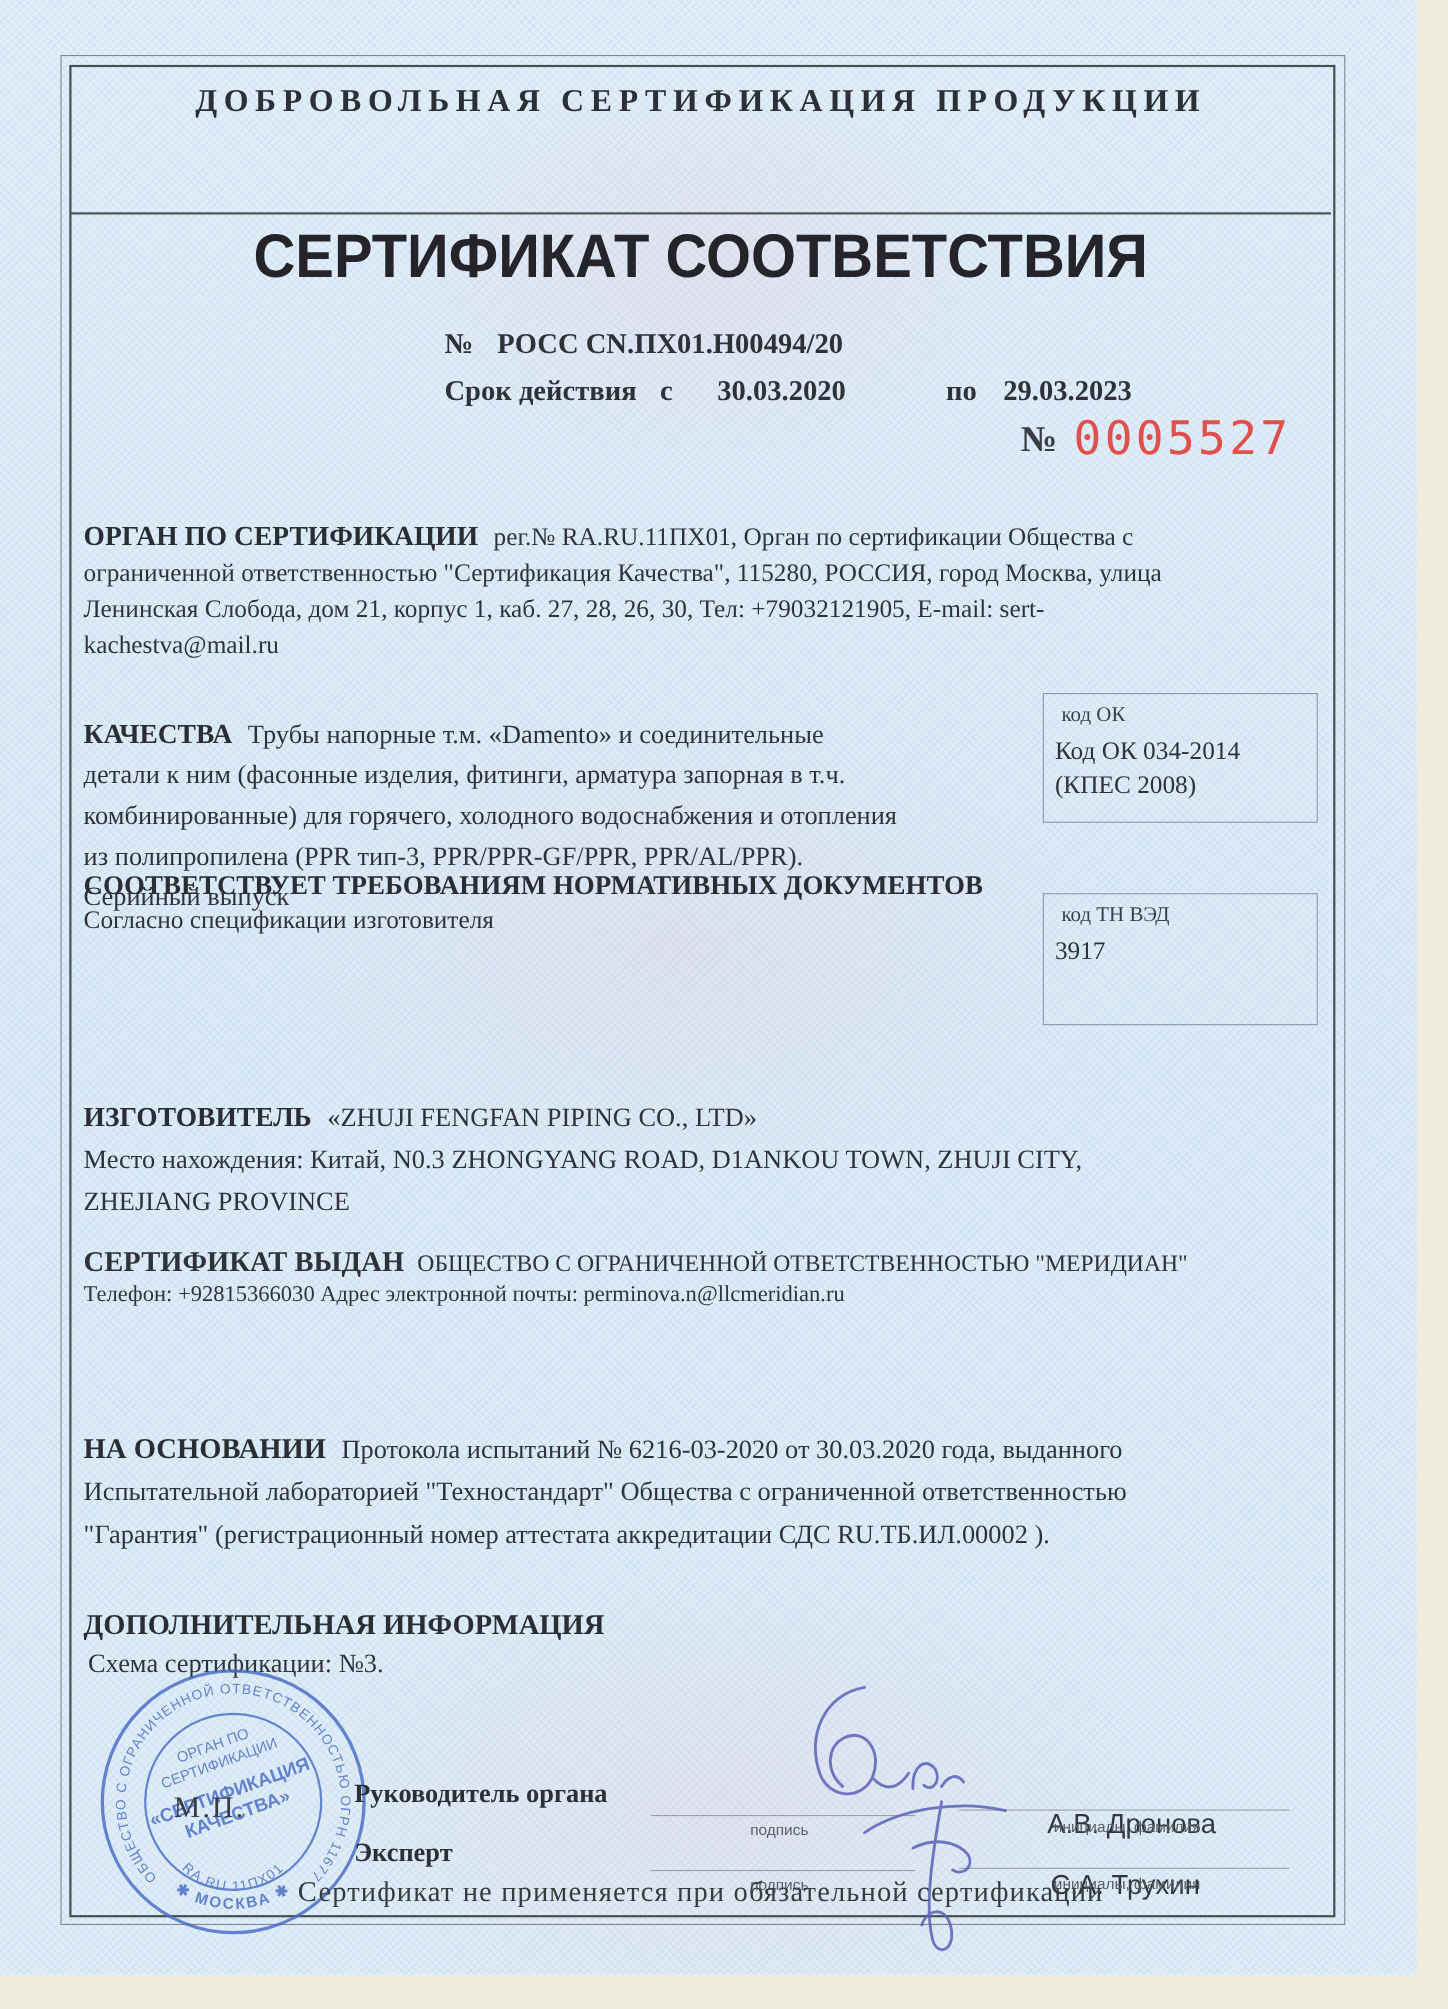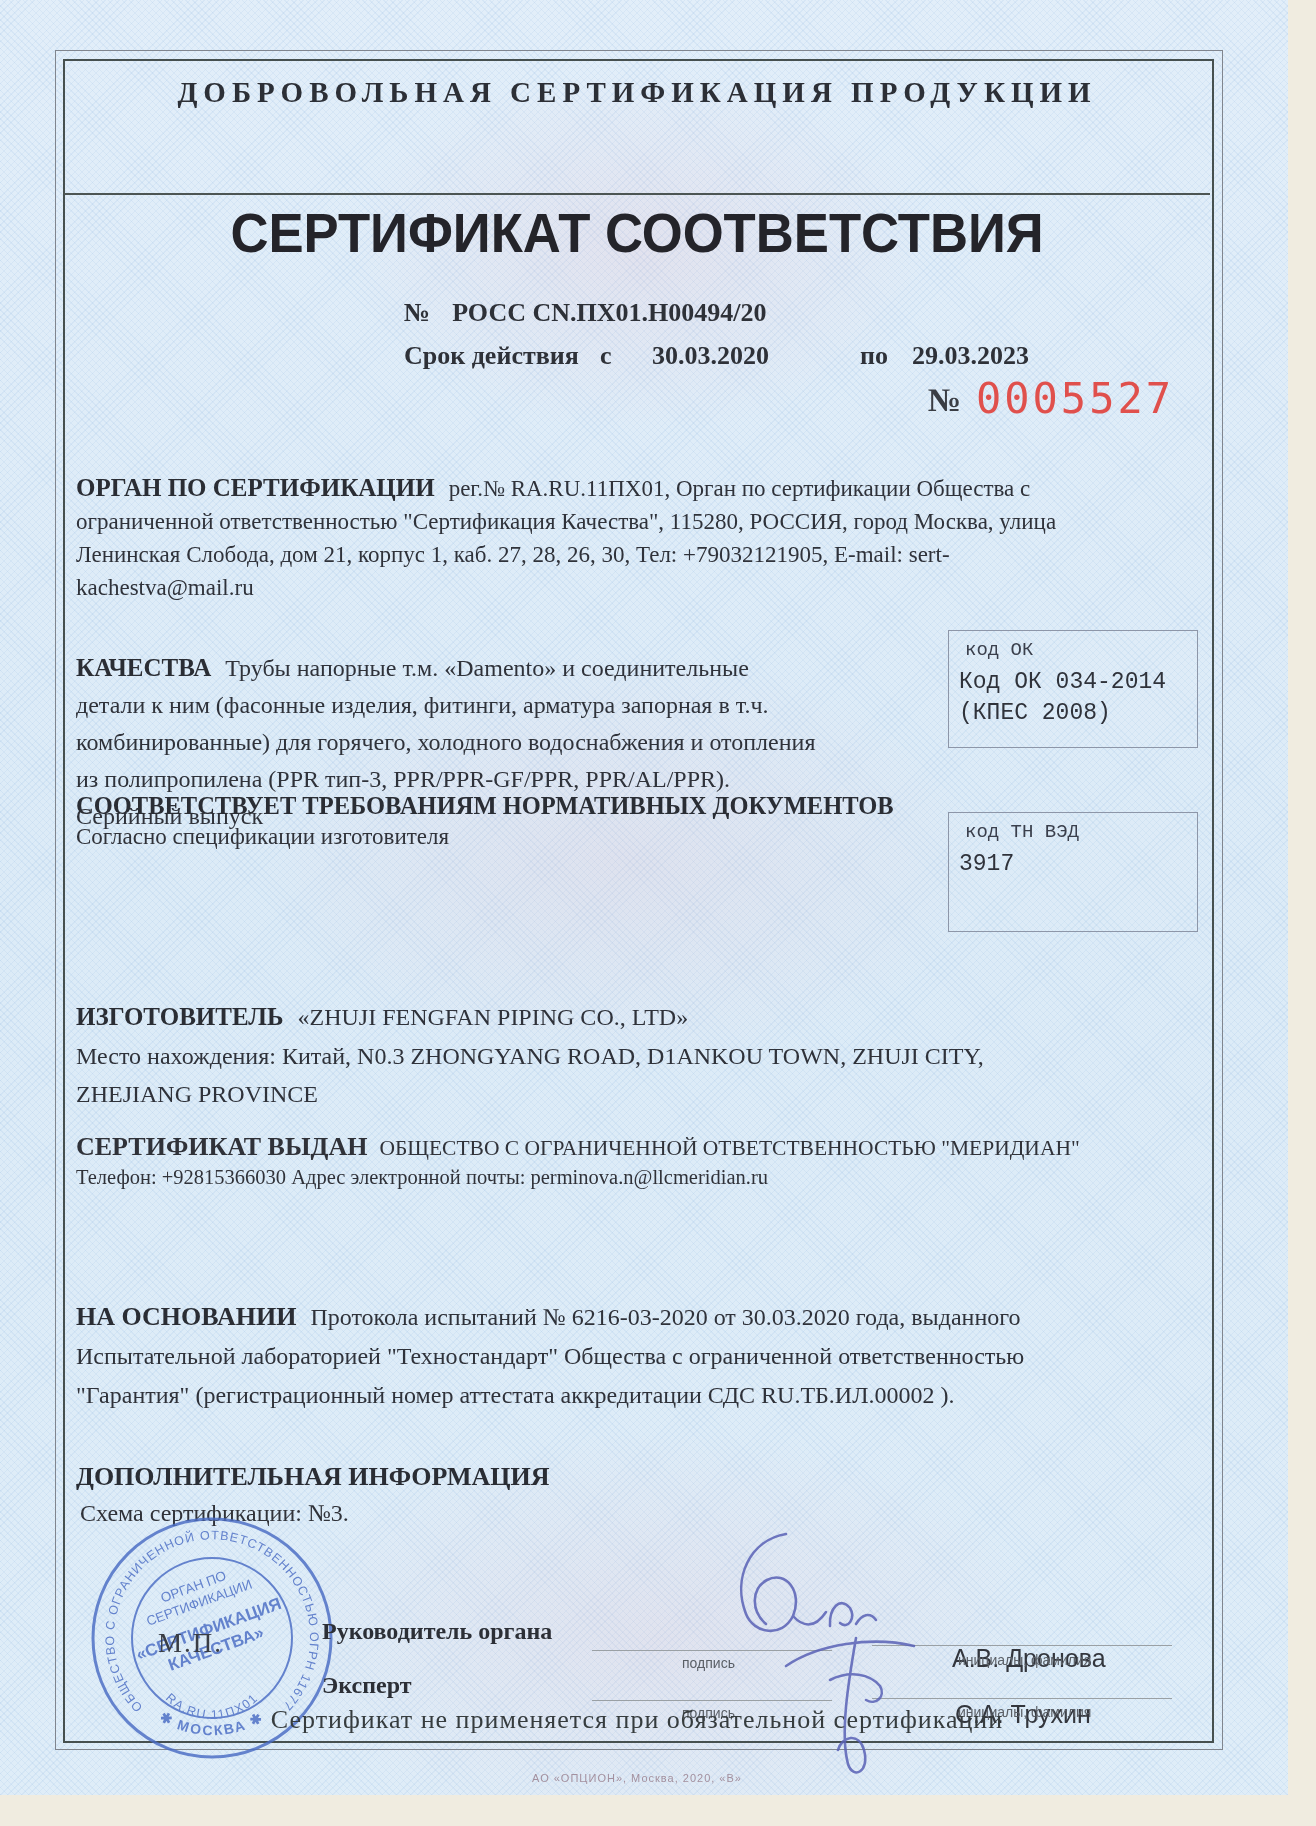--- a/index.html
+++ b/index.html
@@ -45,21 +45,21 @@
   .row-val{top:341px;font-size:26px;font-weight:bold;color:#2e3138;}
   .blank-sign{left:928px;top:382px;font-size:33px;font-weight:bold;color:#3a3d44;}
   .blank-num{
     left:976px;top:374px;font-family:"DejaVu Sans Mono",monospace;
     font-size:42px;letter-spacing:3px;font-weight:normal;
   }
   .para{font-size:23px;line-height:33px;color:#2f323a;}
   .para .hd{font-size:25px;font-weight:bold;margin-right:14px;color:#2a2d34;}
   .prod{font-size:24px;line-height:37px;}
   .codebox{
-    position:absolute;border:1px solid #8d96a8;background:rgba(255,255,255,0.04);font-family:Liberation Mono, monospace;
+    position:absolute;border:1px solid #8d96a8;background:rgba(255,255,255,0.04);
   }
   .codebox .lbl{position:absolute;left:16px;top:8px;font-size:19px;color:#3a3f4c;}
   .codebox .val{position:absolute;left:10px;top:36px;font-size:23px;color:#2f323a;line-height:31px;}
   .small-line{font-size:20.5px;line-height:31px;}
   .sig-label{font-size:24px;font-weight:bold;color:#2c2f36;}
   .sig-line{position:absolute;height:0;border-top:1.5px solid #9aa0a4;}
   .sig-cap{position:absolute;font-family:"Liberation Sans",sans-serif;font-size:14px;color:#5a5f66;}
   .sig-name{position:absolute;font-family:"Liberation Sans",sans-serif;font-size:25px;color:#33363d;margin-top:44px;}
   .mp{font-size:27px;color:#3a3d44;letter-spacing:2px;}
   .bottom-note{
@@ -197,15 +197,14 @@
     <path d="M 96,6 C 60,12 42,50 56,86 C 64,106 92,110 103,88 C 113,64 96,42 77,52 C 62,60 60,82 76,96"></path>
     <path d="M 103,88 C 112,98 124,102 136,84 M 140,98 C 139,80 150,68 160,80 C 166,90 158,102 150,95 M 166,96 C 172,86 180,84 186,92"></path>
   </svg>
   <svg class="sig-ink" style="left:768px;top:1622px;width:170px;height:160px;" viewBox="0 0 170 160">
     <path d="M 18,44 C 50,22 104,14 146,24"></path>
     <path d="M 88,16 C 80,62 72,112 80,142 C 85,158 102,150 96,128 C 91,110 74,114 70,128"></path>
     <path d="M 62,58 C 82,48 102,52 112,64 C 118,74 108,84 98,78"></path>
   </svg>
 
   <div class="abs bottom-note">Сертификат не применяется при обязательной сертификации</div>
-  <div class="abs footer">АО «ОПЦИОН», Москва, 2020, «В»</div>
 
 </div>
 
 </body></html>

